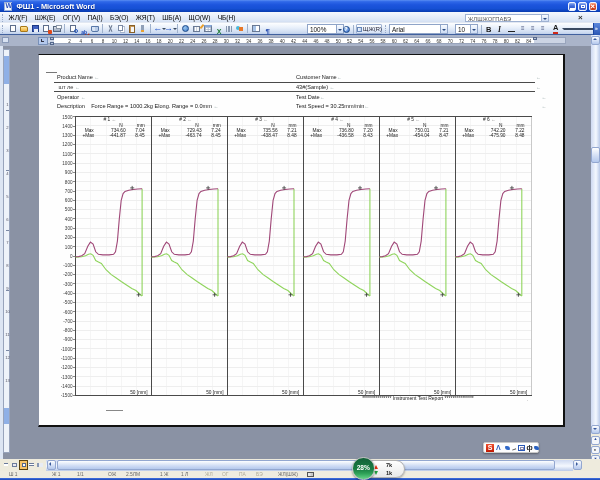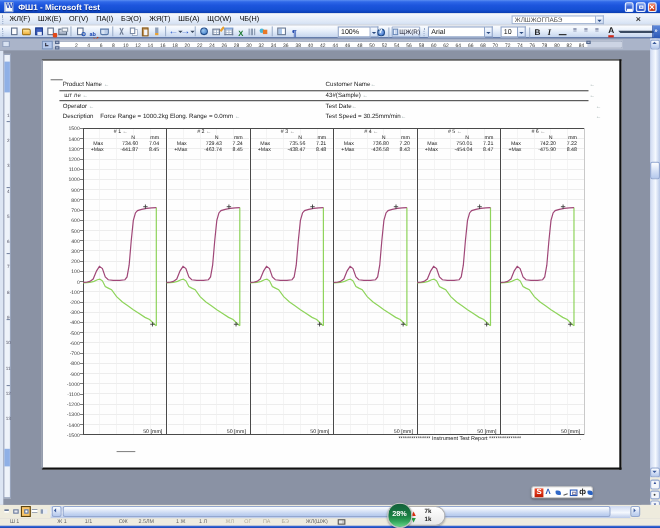--- a/index.html
+++ b/index.html
@@ -70,21 +70,21 @@
 #net{left:352px;top:457px;width:53px;height:22.5px}
 #netpill{position:absolute;left:17px;top:2.5px;width:36px;height:18px;background:linear-gradient(180deg,#ffffff,#e8e8e8);border:0.5px solid #b0b0b0;border-radius:4px 9px 9px 4px;box-shadow:0 1px 2px rgba(0,0,0,.3)}
 #netc{position:absolute;left:0;top:0;width:22.5px;height:22.5px;border-radius:50%;background:linear-gradient(180deg,#13613a 0%,#187d42 52%,#2fa258 74%,#5ecd82 96%);border:1.6px solid #bfc3bf;box-shadow:0 1px 2px rgba(0,0,0,.4);color:#fff;font-size:6.6px;font-weight:bold;text-align:center;line-height:20px}
 </style></head><body>
 <div id="w">
 
   <div id="title" class="abs">
     <span style="position:absolute;left:3.5px;top:1.5px;width:8.5px;height:9px;background:#f6f9fd;border:0.5px solid #9ab0d8">
         <b style="position:absolute;left:1px;top:-0.5px;font-size:7px;color:#2a50c0">W</b>
       </span>
-    <span class="txt">ФШ1 - Microsoft Test</span>
+    <span class="txt">ФШ1 - Microsoft Word</span>
     <span class="wbtn" style="left:567.5px;background:linear-gradient(180deg,#86a8f0,#3c68d8 45%,#2a52c4)">
         <i style="position:absolute;left:1.5px;top:5px;width:4.5px;height:1.6px;background:#fff"></i>
       </span>
     <span class="wbtn" style="left:578px;background:linear-gradient(180deg,#86a8f0,#3c68d8 45%,#2a52c4)">
         <i style="position:absolute;left:1.5px;top:1.8px;width:4.2px;height:3.6px;border:1px solid #fff"></i>
       </span>
     <span class="wbtn" style="left:588.5px;background:linear-gradient(180deg,#f29d7d,#e04018 50%,#bc2c04)">
         <i style="position:absolute;left:0.7px;top:3px;width:5.4px;height:1.4px;background:#fff;transform:rotate(45deg)"></i>
         <i style="position:absolute;left:0.7px;top:3px;width:5.4px;height:1.4px;background:#fff;transform:rotate(-45deg)"></i>
       </span>

